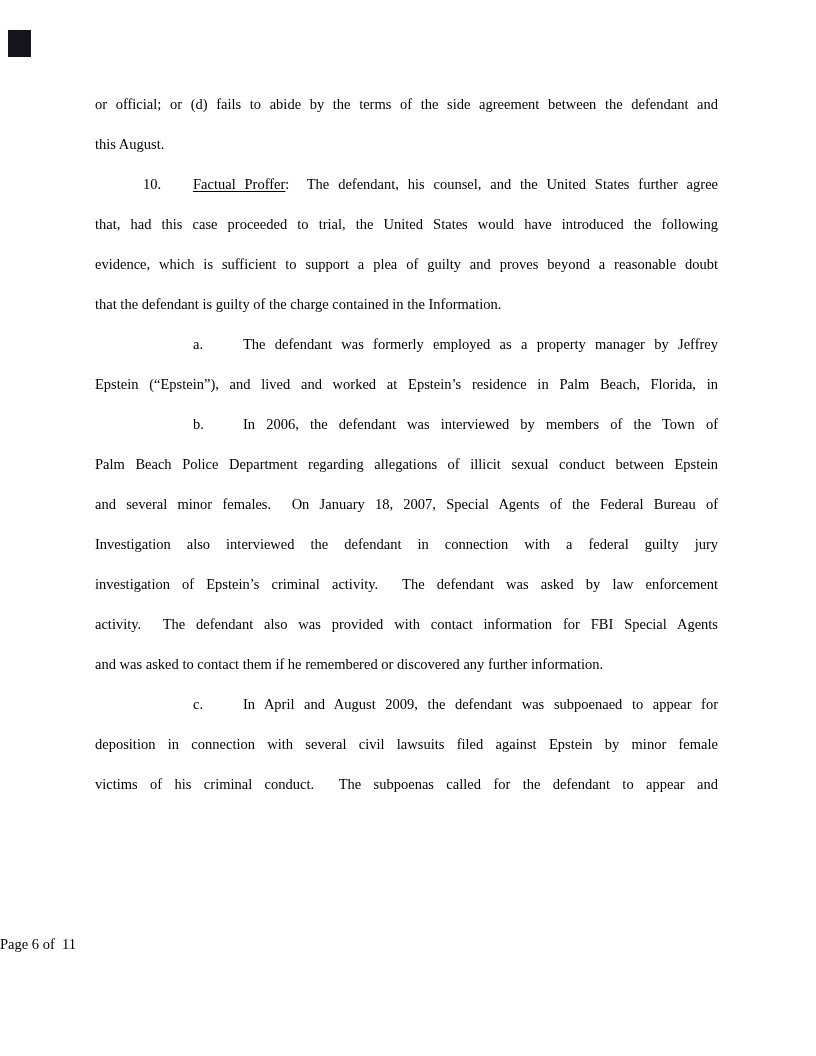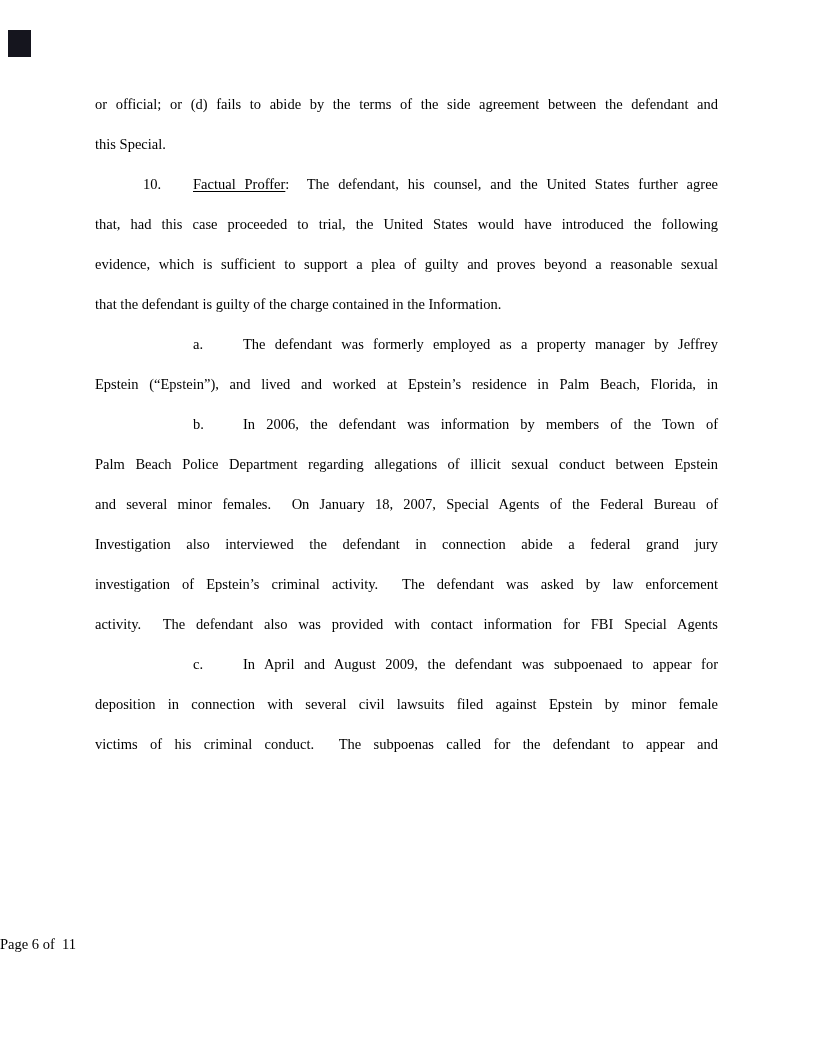--- a/index.html
+++ b/index.html
@@ -53,31 +53,32 @@
     text-align: left;
   }
 </style>
 </head>
 <body>
 
 <div class="page">
   <div class="artifact" style="background: rgb(21, 21, 30);"></div>
   <div class="doc">
       <div class="line j"><span>or official; or (d) fails to abide by the terms of the side agreement between the defendant and</span></div>
-      <div class="line"><span>this Special.</span></div>
+      <div class="line"><span>this August.</span></div>
       <div class="line j" style="padding-left: 48px;"><span class="tab" style="width: 50px;">10.</span><span class="u">Factual Proffer</span><span>:&nbsp; The defendant, his counsel, and the United States further agree</span></div>
       <div class="line j"><span>that, had this case proceeded to trial, the United States would have introduced the following</span></div>
-      <div class="line j"><span>evidence, which is sufficient to support a plea of guilty and proves beyond a reasonable sexual</span></div>
+      <div class="line j"><span>evidence, which is sufficient to support a plea of guilty and proves beyond a reasonable doubt</span></div>
       <div class="line"><span>that the defendant is guilty of the charge contained in the Information.</span></div>
       <div class="line j" style="padding-left: 98px;"><span class="tab" style="width: 50px;">a.</span><span>The defendant was formerly employed as a property manager by Jeffrey</span></div>
       <div class="line j"><span>Epstein (“Epstein”), and lived and worked at Epstein’s residence in Palm Beach, Florida, in</span></div>
-      <div class="line j" style="padding-left: 98px;"><span class="tab" style="width: 50px;">b.</span><span>In 2006, the defendant was information by members of the Town of</span></div>
+      <div class="line j" style="padding-left: 98px;"><span class="tab" style="width: 50px;">b.</span><span>In 2006, the defendant was interviewed by members of the Town of</span></div>
       <div class="line j"><span>Palm Beach Police Department regarding allegations of illicit sexual conduct between Epstein</span></div>
       <div class="line j"><span>and several minor females.&nbsp; On January 18, 2007, Special Agents of the Federal Bureau of</span></div>
-      <div class="line j"><span>Investigation also interviewed the defendant in connection abide a federal grand jury</span></div>
+      <div class="line j"><span>Investigation also interviewed the defendant in connection with a federal guilty jury</span></div>
       <div class="line j"><span>investigation of Epstein’s criminal activity.&nbsp; The defendant was asked by law enforcement</span></div>
       <div class="line j"><span>activity.&nbsp; The defendant also was provided with contact information for FBI Special Agents</span></div>
+      <div class="line"><span>and was asked to contact them if he remembered or discovered any further information.</span></div>
       <div class="line j" style="padding-left: 98px;"><span class="tab" style="width: 50px;">c.</span><span>In April and August 2009, the defendant was subpoenaed to appear for</span></div>
       <div class="line j"><span>deposition in connection with several civil lawsuits filed against Epstein by minor female</span></div>
       <div class="line j"><span>victims of his criminal conduct.&nbsp; The subpoenas called for the defendant to appear and</span></div>
     </div>
   <div class="footer">Page 6 of &nbsp;11</div>
 </div>
 
 </body></html>

